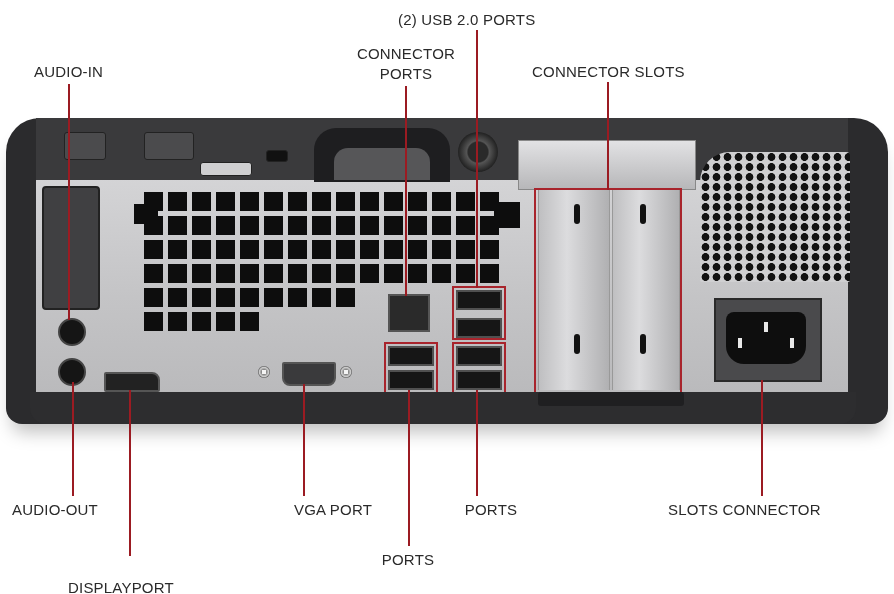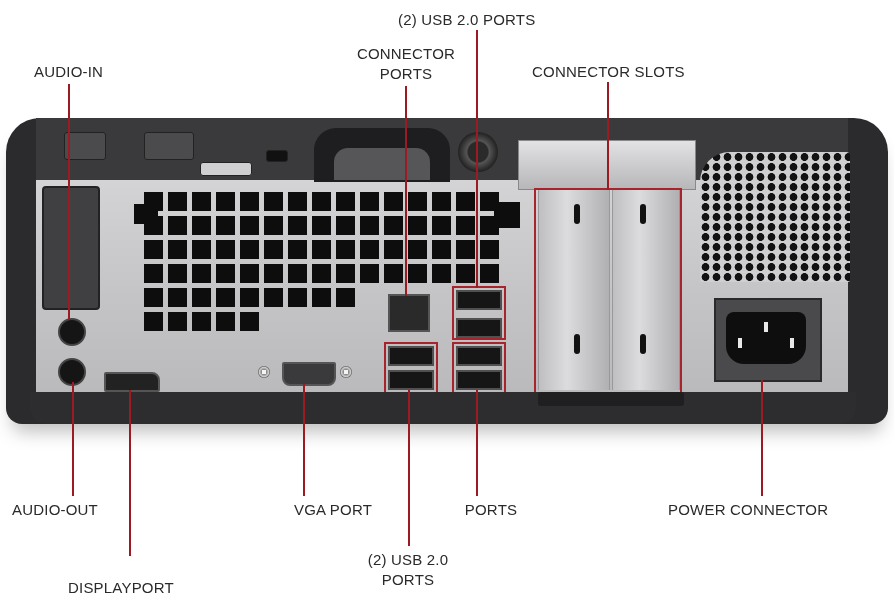--- a/index.html
+++ b/index.html
@@ -186,19 +186,18 @@
   <div>CONNECTOR</div>
   <div>PORTS</div>
 </div>
 <div class="label" style="left:398px;top:10px;">(2) USB 2.0 PORTS</div>
 <div class="label" style="left:532px;top:62px;">CONNECTOR SLOTS</div>
 
 <div class="label" style="left:12px;top:500px;">AUDIO-OUT</div>
 <div class="label" style="left:68px;top:578px;text-align:center;">DISPLAYPORT</div>
 <div class="label" style="left:258px;top:500px;margin-left:36px;">VGA PORT</div>
 <div class="label" style="left:352px;top:550px;width:112px;">
-  <div>(2) USB 2.0</div>
   <div>PORTS</div>
 </div>
 <div class="label" style="left:436px;top:500px;width:110px;">
   <div>PORTS</div>
 </div>
-<div class="label" style="left:668px;top:500px;">POWER CONNECTOR</div>
+<div class="label" style="left:668px;top:500px;">SLOTS CONNECTOR</div>
 
 </body></html>

